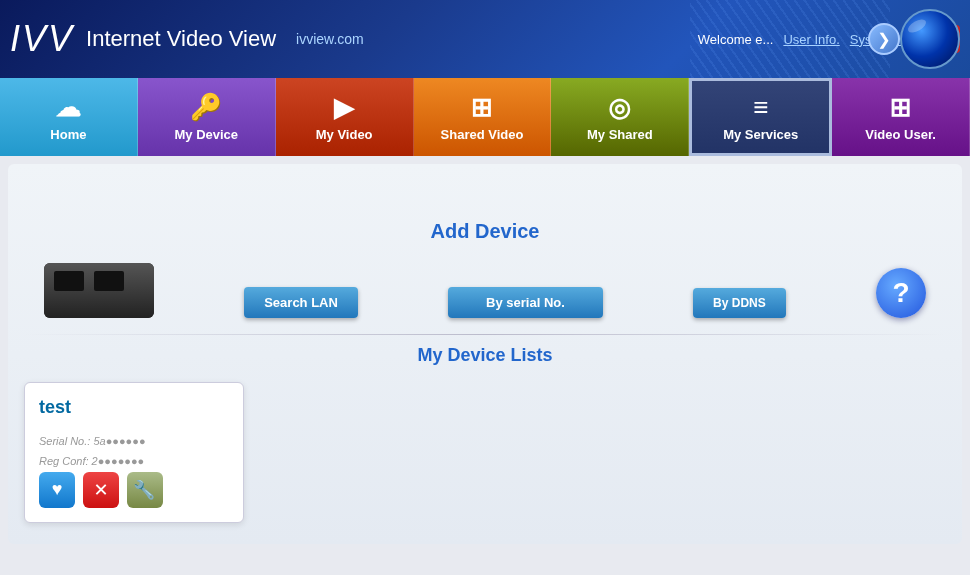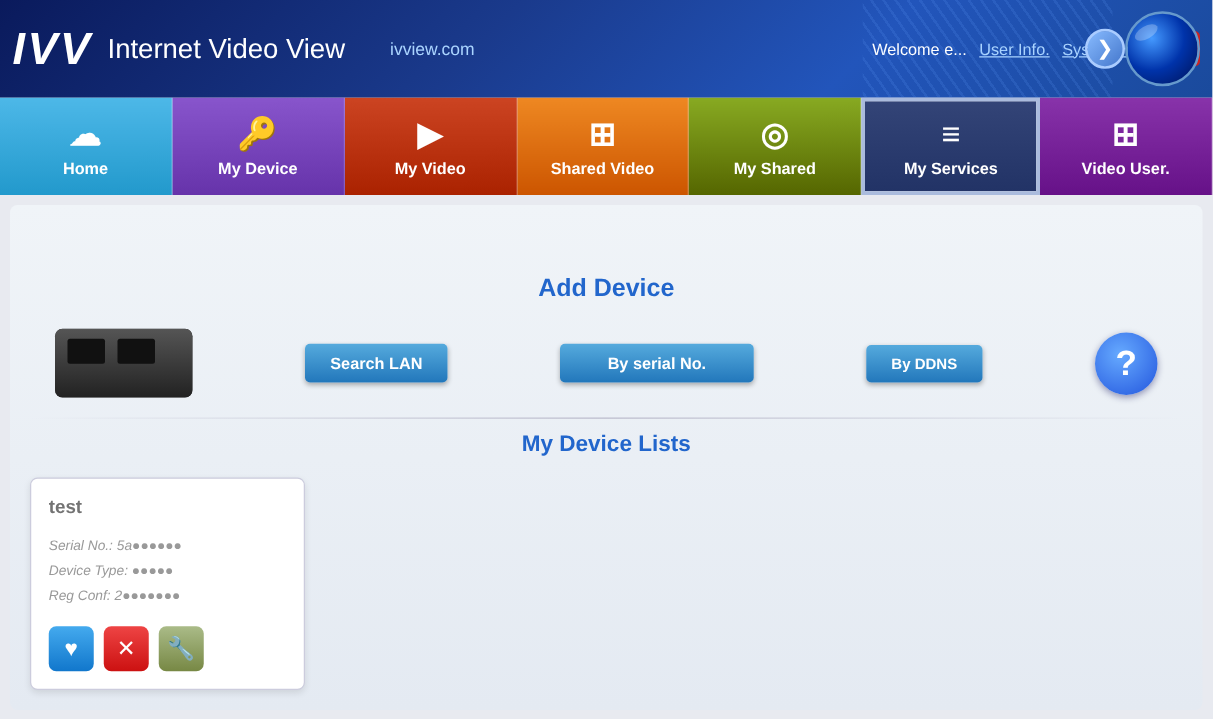--- a/index.html
+++ b/index.html
@@ -15,34 +15,34 @@
       position: relative;
       overflow: hidden;
     }
     .header-logo {
       display: flex;
       align-items: center;
       gap: 12px;
     }
     .logo-ivv {
       font-size: 36px;
-      font-weight: 700;
+      font-weight: 400;
       color: #fff;
       letter-spacing: 2px;
       font-style: italic;
     }
     .logo-text {
       font-size: 22px;
       color: #fff;
       font-weight: 300;
     }
     .logo-url {
       font-size: 14px;
       color: #aad4ff;
-      margin-left: 24px;
+      margin-left: 8px;
     }
     .header-right {
       margin-left: auto;
       display: flex;
       align-items: center;
       gap: 10px;
       color: #fff;
       font-size: 13px;
     }
     .header-welcome {
@@ -178,21 +178,21 @@
     .add-device-title {
       text-align: center;
       color: #2266cc;
       font-size: 20px;
       font-weight: bold;
       margin-bottom: 20px;
       margin-top: 40px;
     }
     .add-device-row {
       display: flex;
-      align-items: center;
+      align-items: flex-end;
       justify-content: space-between;
       padding: 0 20px;
       margin-bottom: 16px;
     }
     .device-image {
       width: 110px;
       height: 55px;
       background: #333;
       border-radius: 6px;
       position: relative;
@@ -273,30 +273,29 @@
     
     .device-card {
       width: 220px;
       background: #fff;
       border: 1px solid #ccd;
       border-radius: 6px;
       padding: 14px;
       box-shadow: 0 2px 6px rgba(0,0,0,0.1);
     }
     .device-card-title {
-      font-size: 15px;
-      font-weight: bold;
-      color: #737373;
+      font-size: 18px;
+      font-weight: bold;
+      color: #0369a1;
       margin-bottom: 14px;
     }
     .device-card-info {
       font-size: 11px;
       color: #444;
       line-height: 1.8;
-      margin-bottom: 14px;
     }
     .device-card-info span {
       color: #999;
       font-style: italic;
     }
     .device-card-actions {
       display: flex;
       gap: 8px;
     }
     .card-btn {
@@ -399,24 +398,20 @@
   <div class="divider"></div>
 
   <div class="device-lists-title">My Device Lists</div>
 
   <div class="device-card">
     <div class="device-card-title">test</div>
     <div class="device-card-info">
       <div>
         <span>Serial No.:</span>
         <span>5a●●●●●●</span>
-      </div>
-      <div>
-        <span>Device Type:</span>
-        <span>●●●●●</span>
       </div>
       <div>
         <span>Reg Conf:</span>
         <span>2●●●●●●●</span>
       </div>
     </div>
     <div class="device-card-actions">
       <button class="card-btn card-btn-blue">
         <span>♥</span>
       </button>

